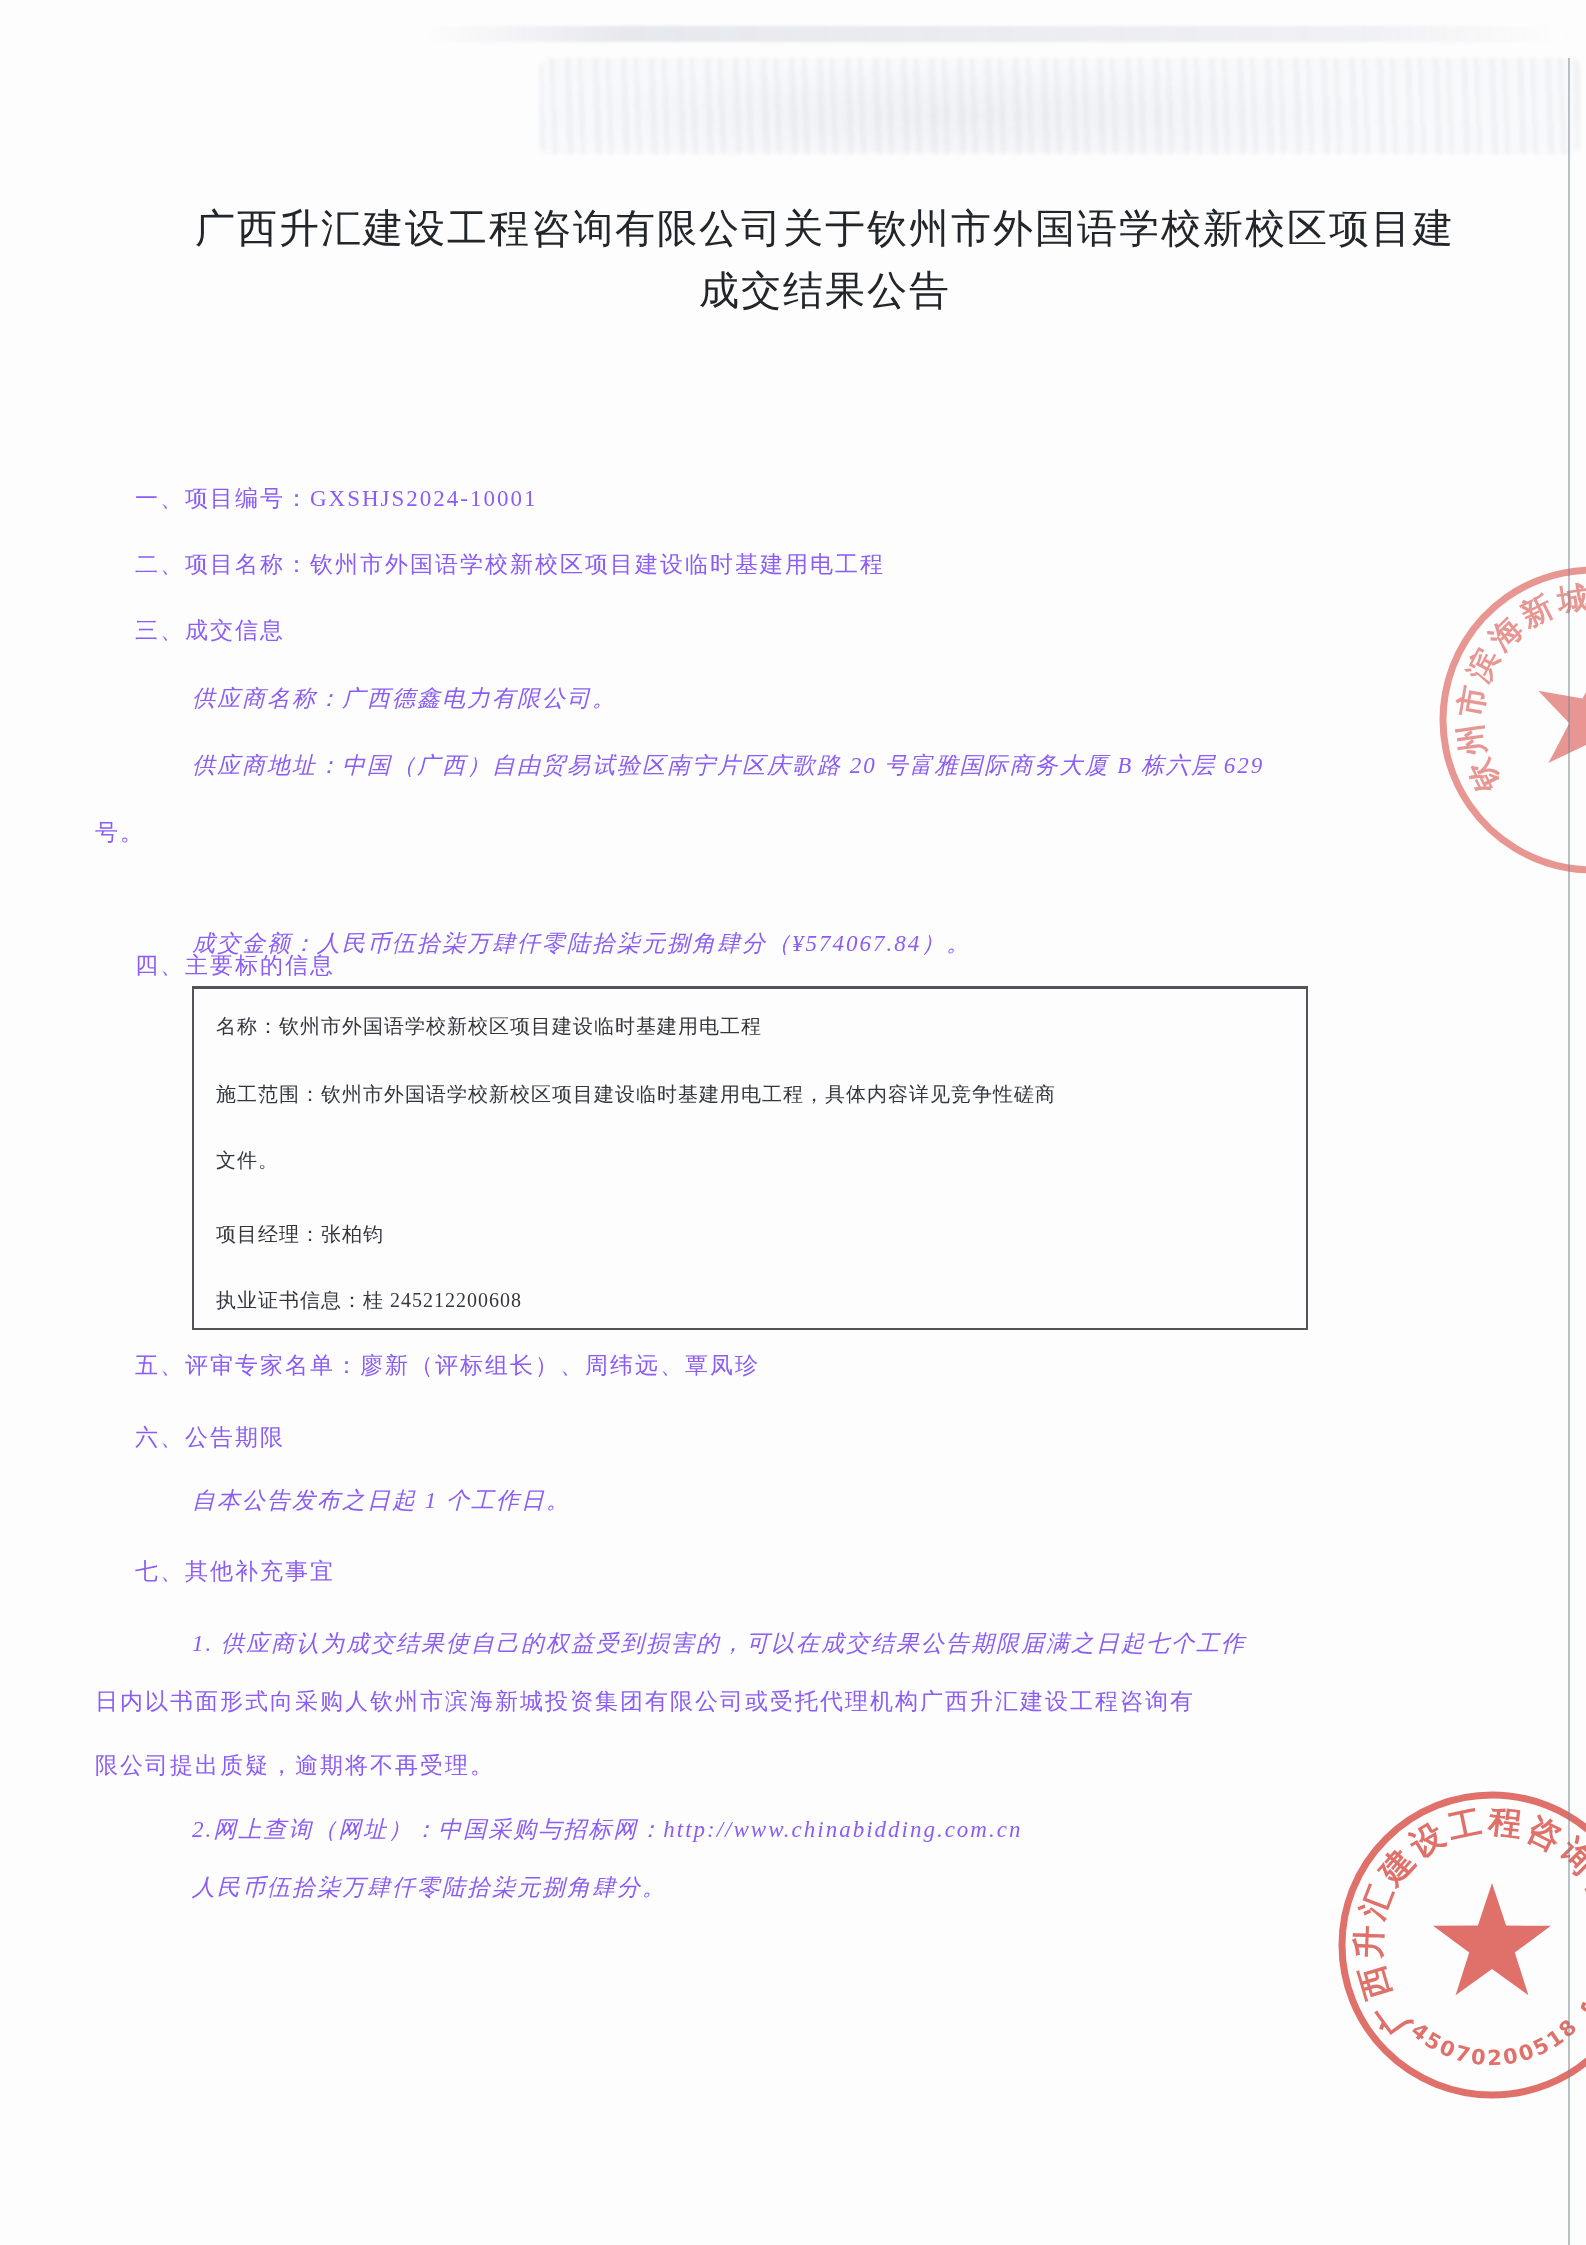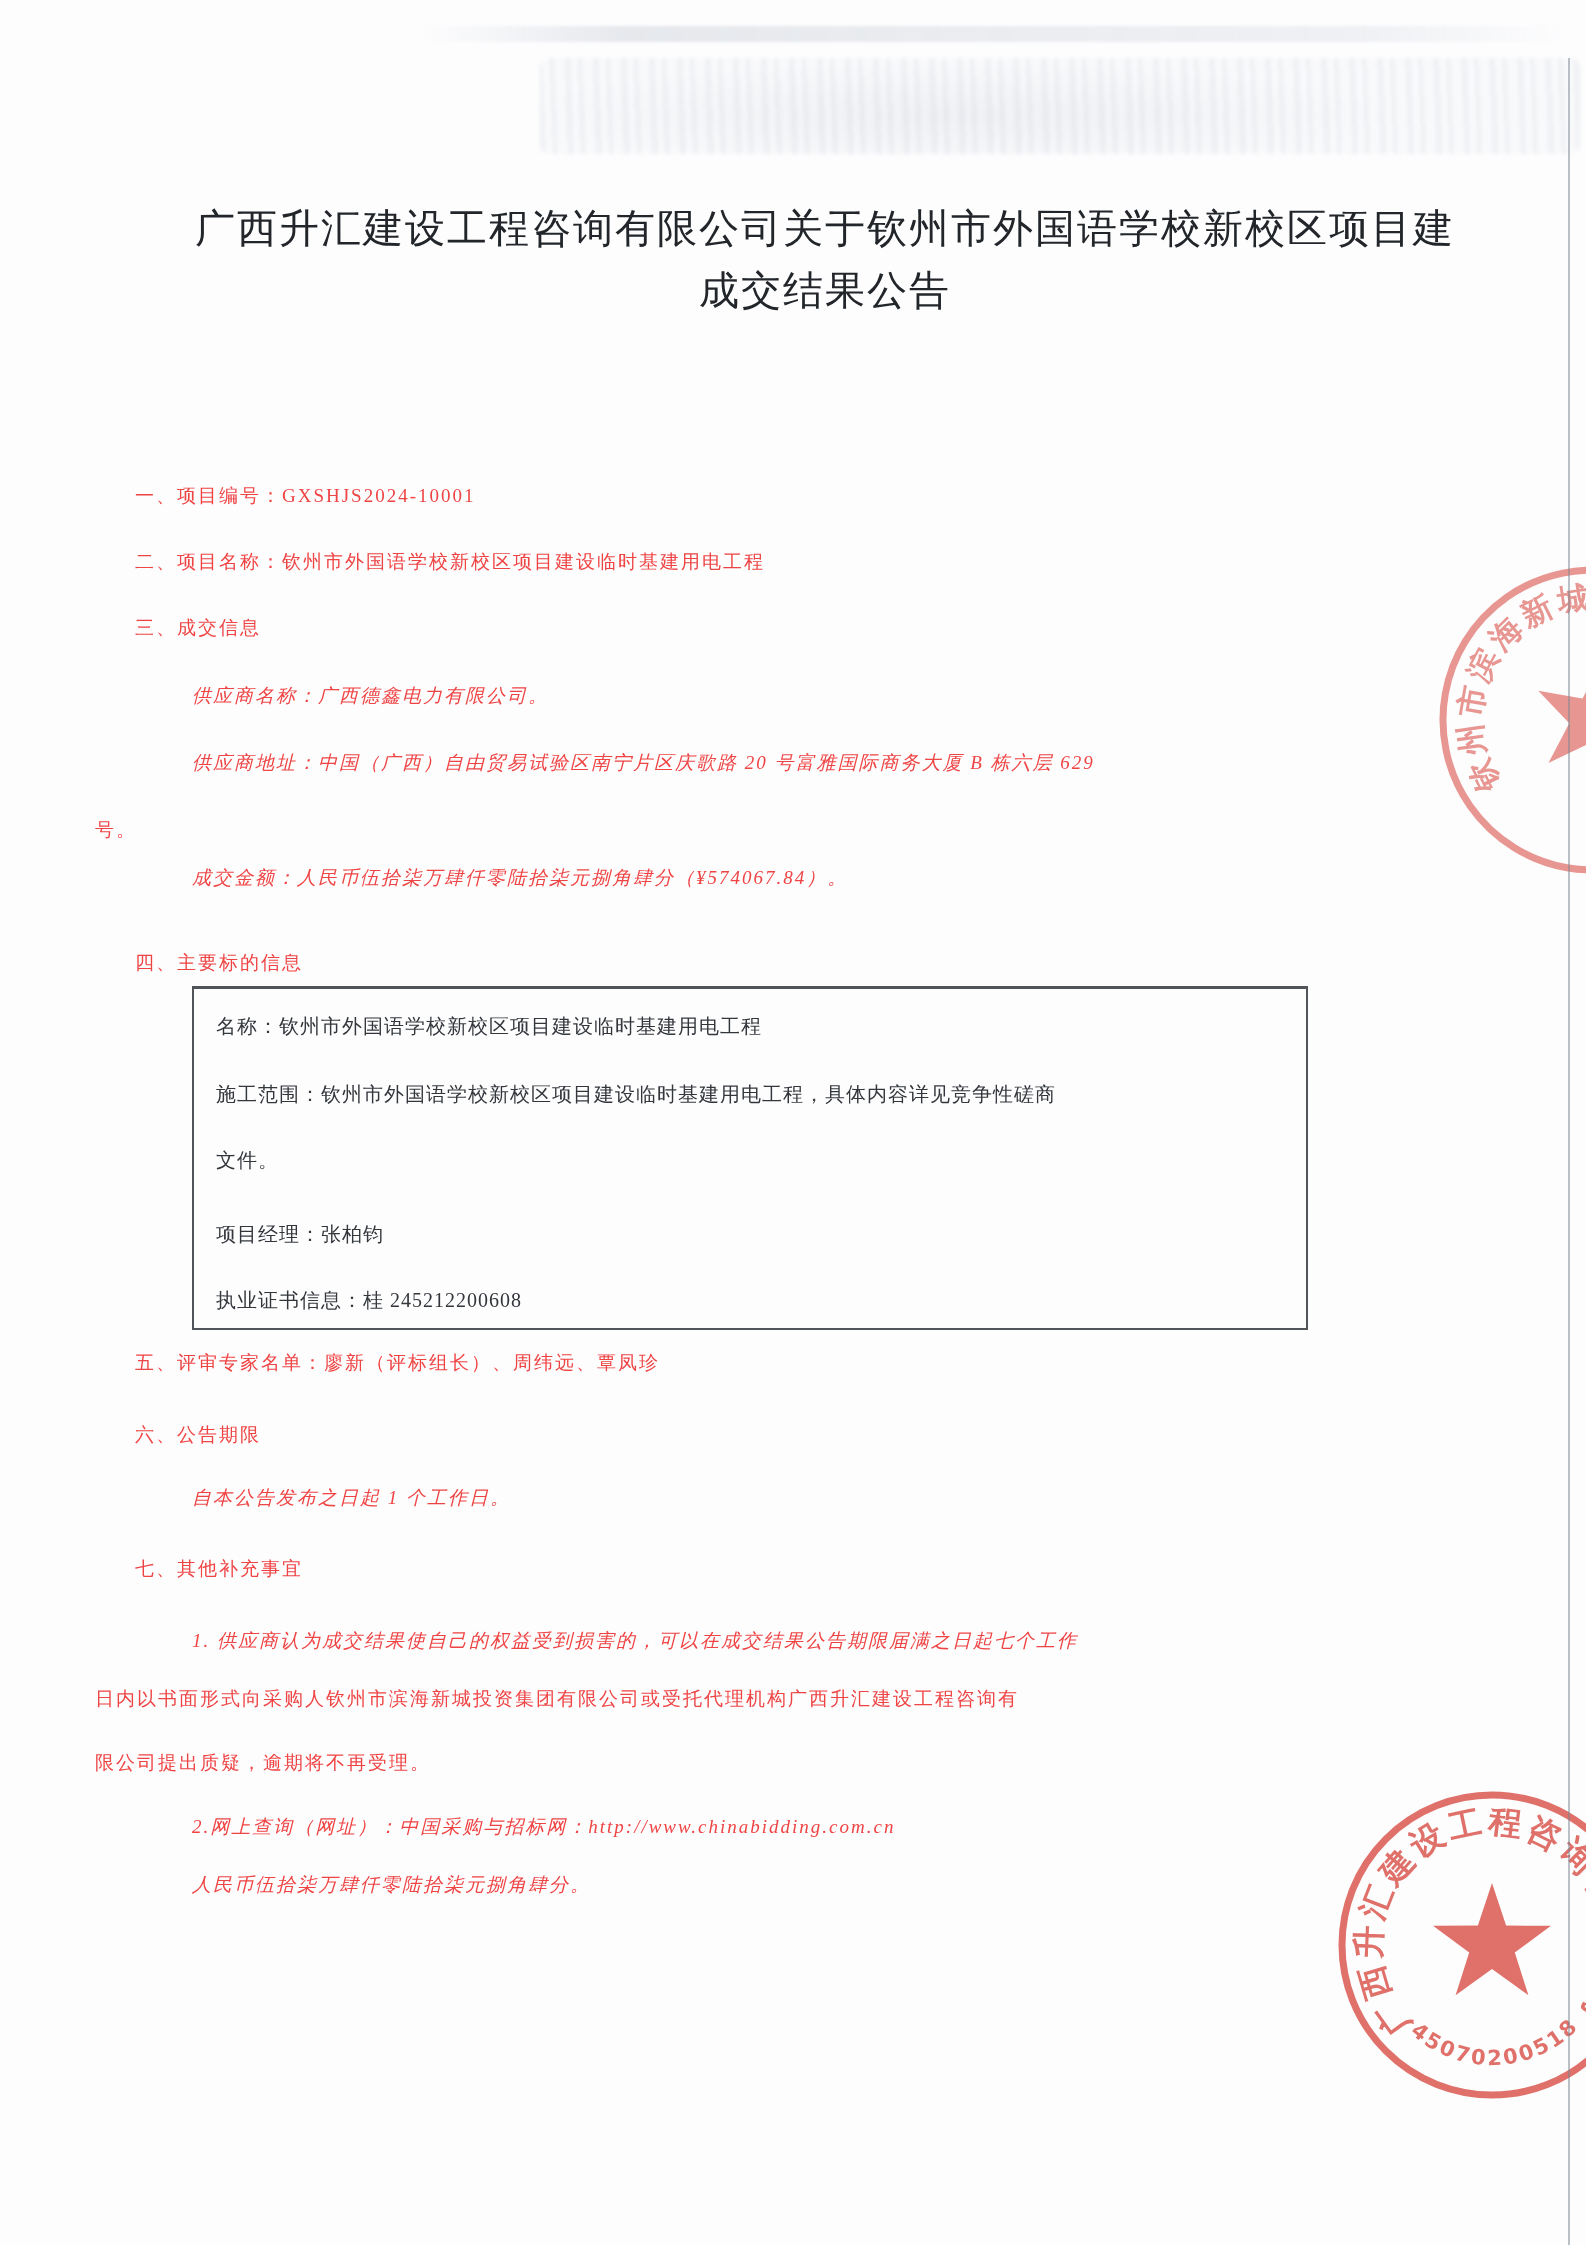--- a/index.html
+++ b/index.html
@@ -31,21 +31,21 @@
   }
 
   .title {
     position:absolute; top:198px; left:0; width:1570px; text-align:center;
     font-size:40px; font-weight:400; line-height:62px; letter-spacing:2px;
     color:#22262a; z-index:2;margin-left:40px;
   }
   .title div { white-space:nowrap; }
 
   .ln {
-    position:absolute; font-size:19px; color:#ef4444; letter-spacing:2px;
+    position:absolute; font-size:23px; color:#8b5cf6; letter-spacing:2px;
     white-space:nowrap; z-index:2;
   }
   .indent0 { left:95px; }
   .indent1 { left:135px; }
   .indent2 { left:192px;font-style:italic; }
 
   .subject-box {
     position:absolute; top:986px; left:192px; width:1112px; height:339px;
     border:2px solid #51555a; border-top-width:3px; background:transparent; z-index:2;
   }
@@ -71,21 +71,21 @@
     <div>成交结果公告</div>
   </div>
 
   <div class="ln indent1" style="top:483px">一、项目编号：GXSHJS2024-10001</div>
   <div class="ln indent1" style="top:549px">二、项目名称：钦州市外国语学校新校区项目建设临时基建用电工程</div>
   <div class="ln indent1" style="top:615px">三、成交信息</div>
 
   <div class="ln indent2" style="top:683px">供应商名称：广西德鑫电力有限公司。</div>
   <div class="ln indent2" style="top:750px">供应商地址：中国（广西）自由贸易试验区南宁片区庆歌路 20 号富雅国际商务大厦 B 栋六层 629</div>
   <div class="ln indent0" style="top:817px">号。</div>
-  <div class="ln indent2" style="top:865px">成交金额：人民币伍拾柒万肆仟零陆拾柒元捌角肆分（¥574067.84）。</div>
+  <div class="ln indent2" style="top:928px">成交金额：人民币伍拾柒万肆仟零陆拾柒元捌角肆分（¥574067.84）。</div>
 
   <div class="ln indent1" style="top:950px">四、主要标的信息</div>
 
   <div class="subject-box">
     <div class="bln" style="top:24px">名称：钦州市外国语学校新校区项目建设临时基建用电工程</div>
     <div class="bln" style="top:92px">施工范围：钦州市外国语学校新校区项目建设临时基建用电工程，具体内容详见竞争性磋商</div>
     <div class="bln" style="top:158px">文件。</div>
     <div class="bln" style="top:232px">项目经理：张柏钧</div>
     <div class="bln" style="top:298px">执业证书信息：桂 245212200608</div>
   </div>

